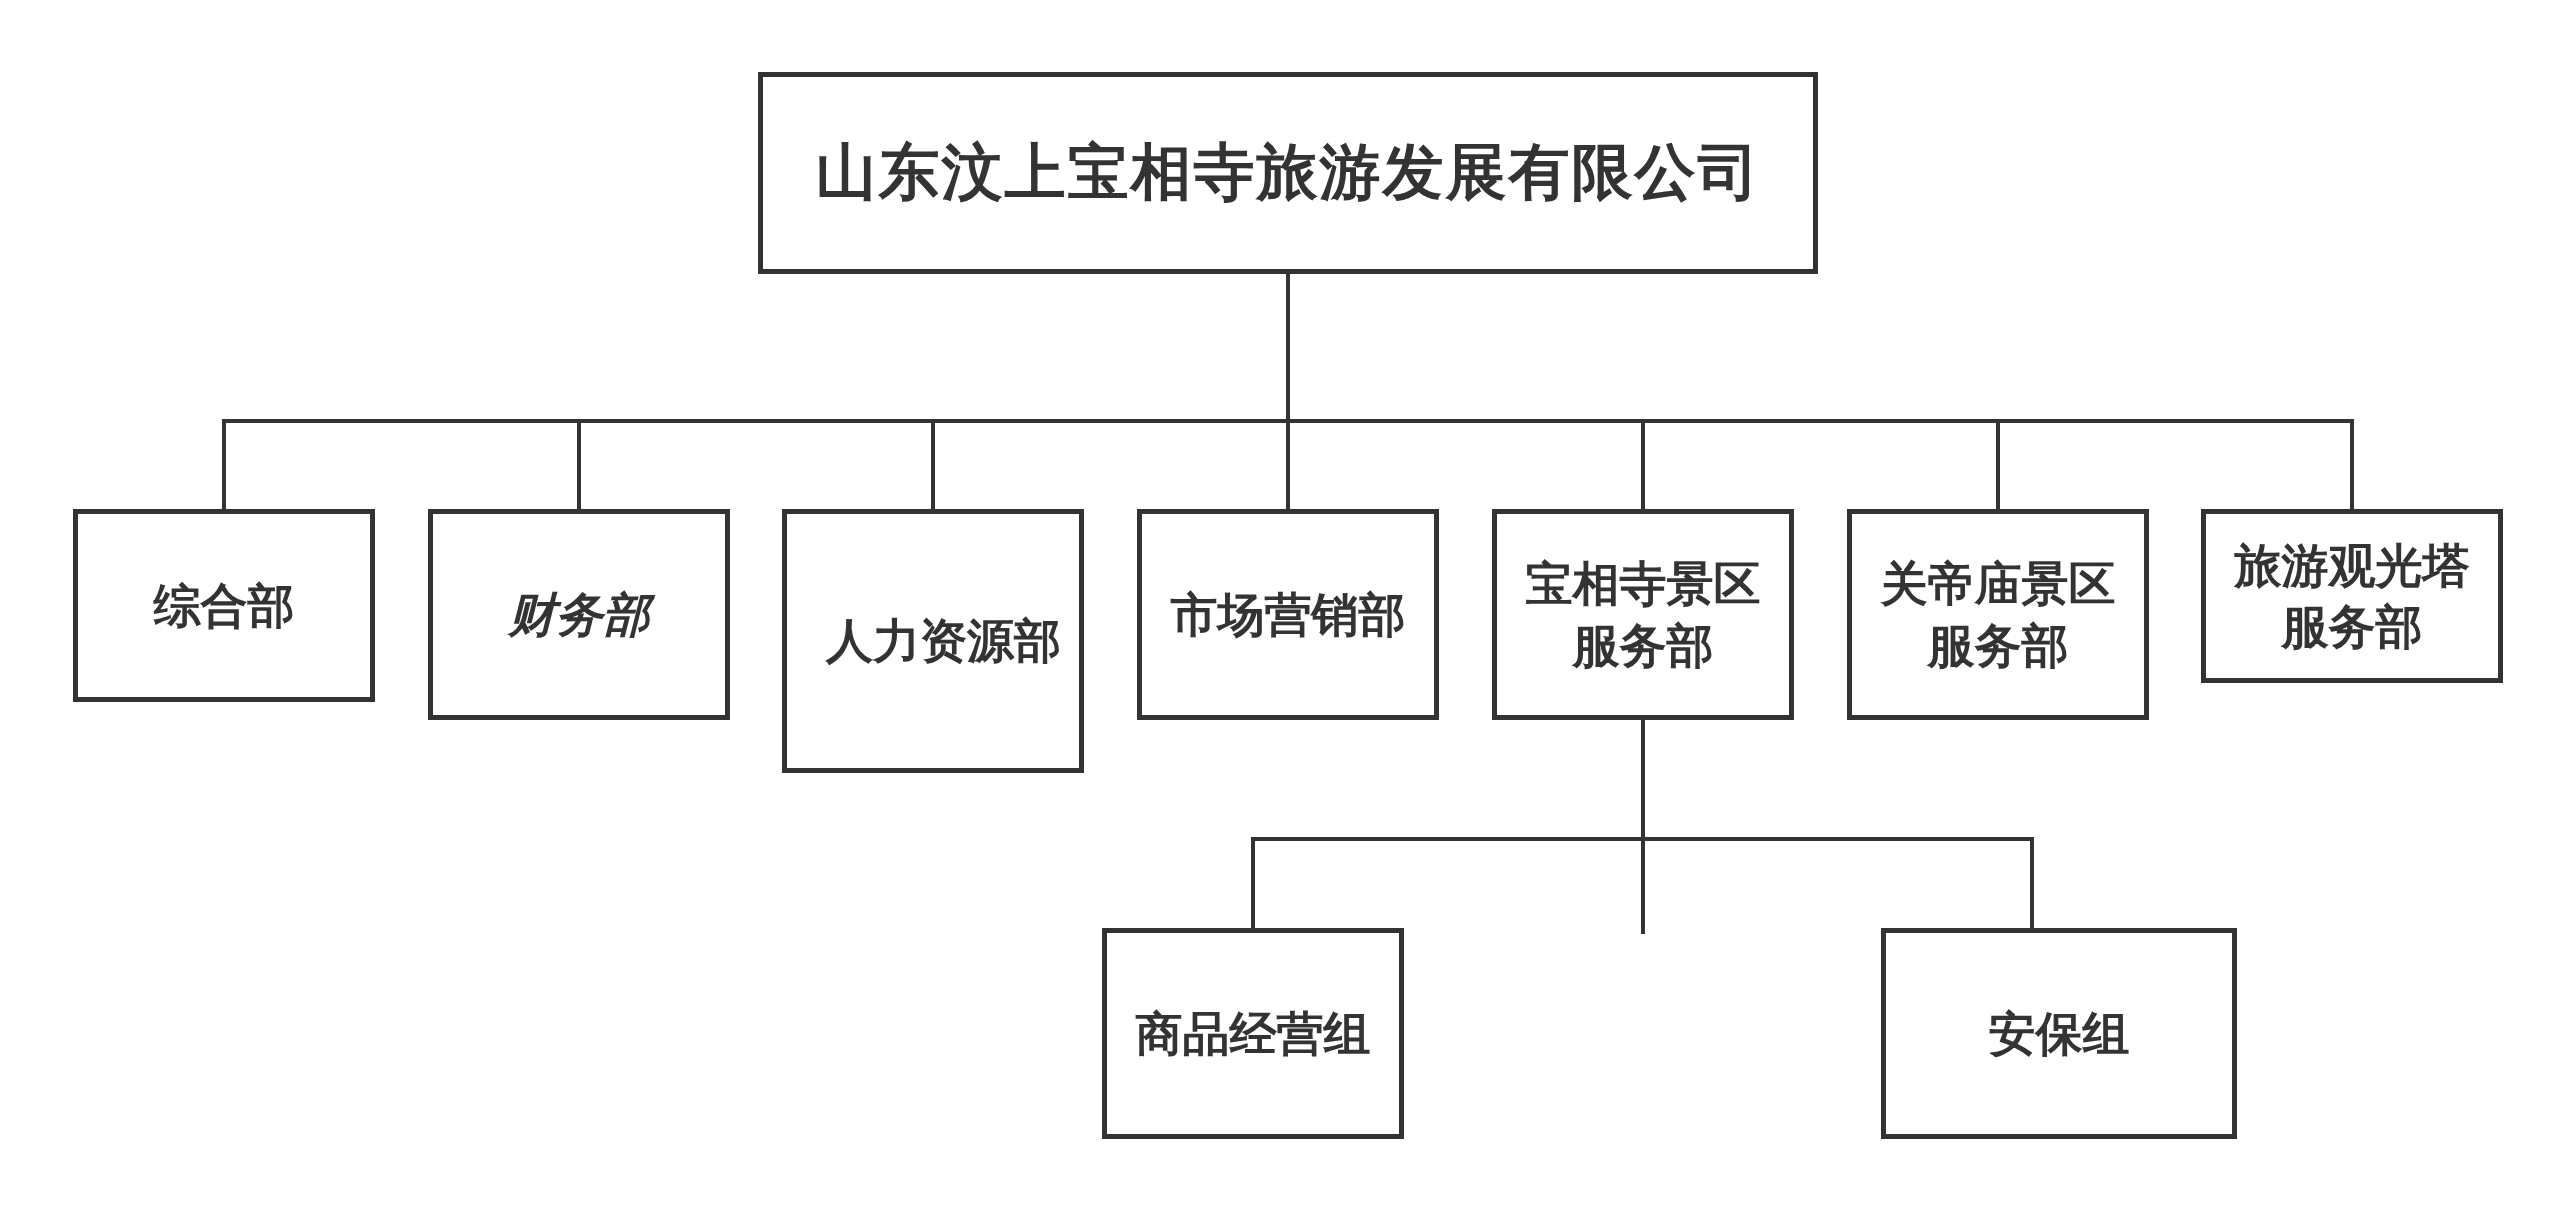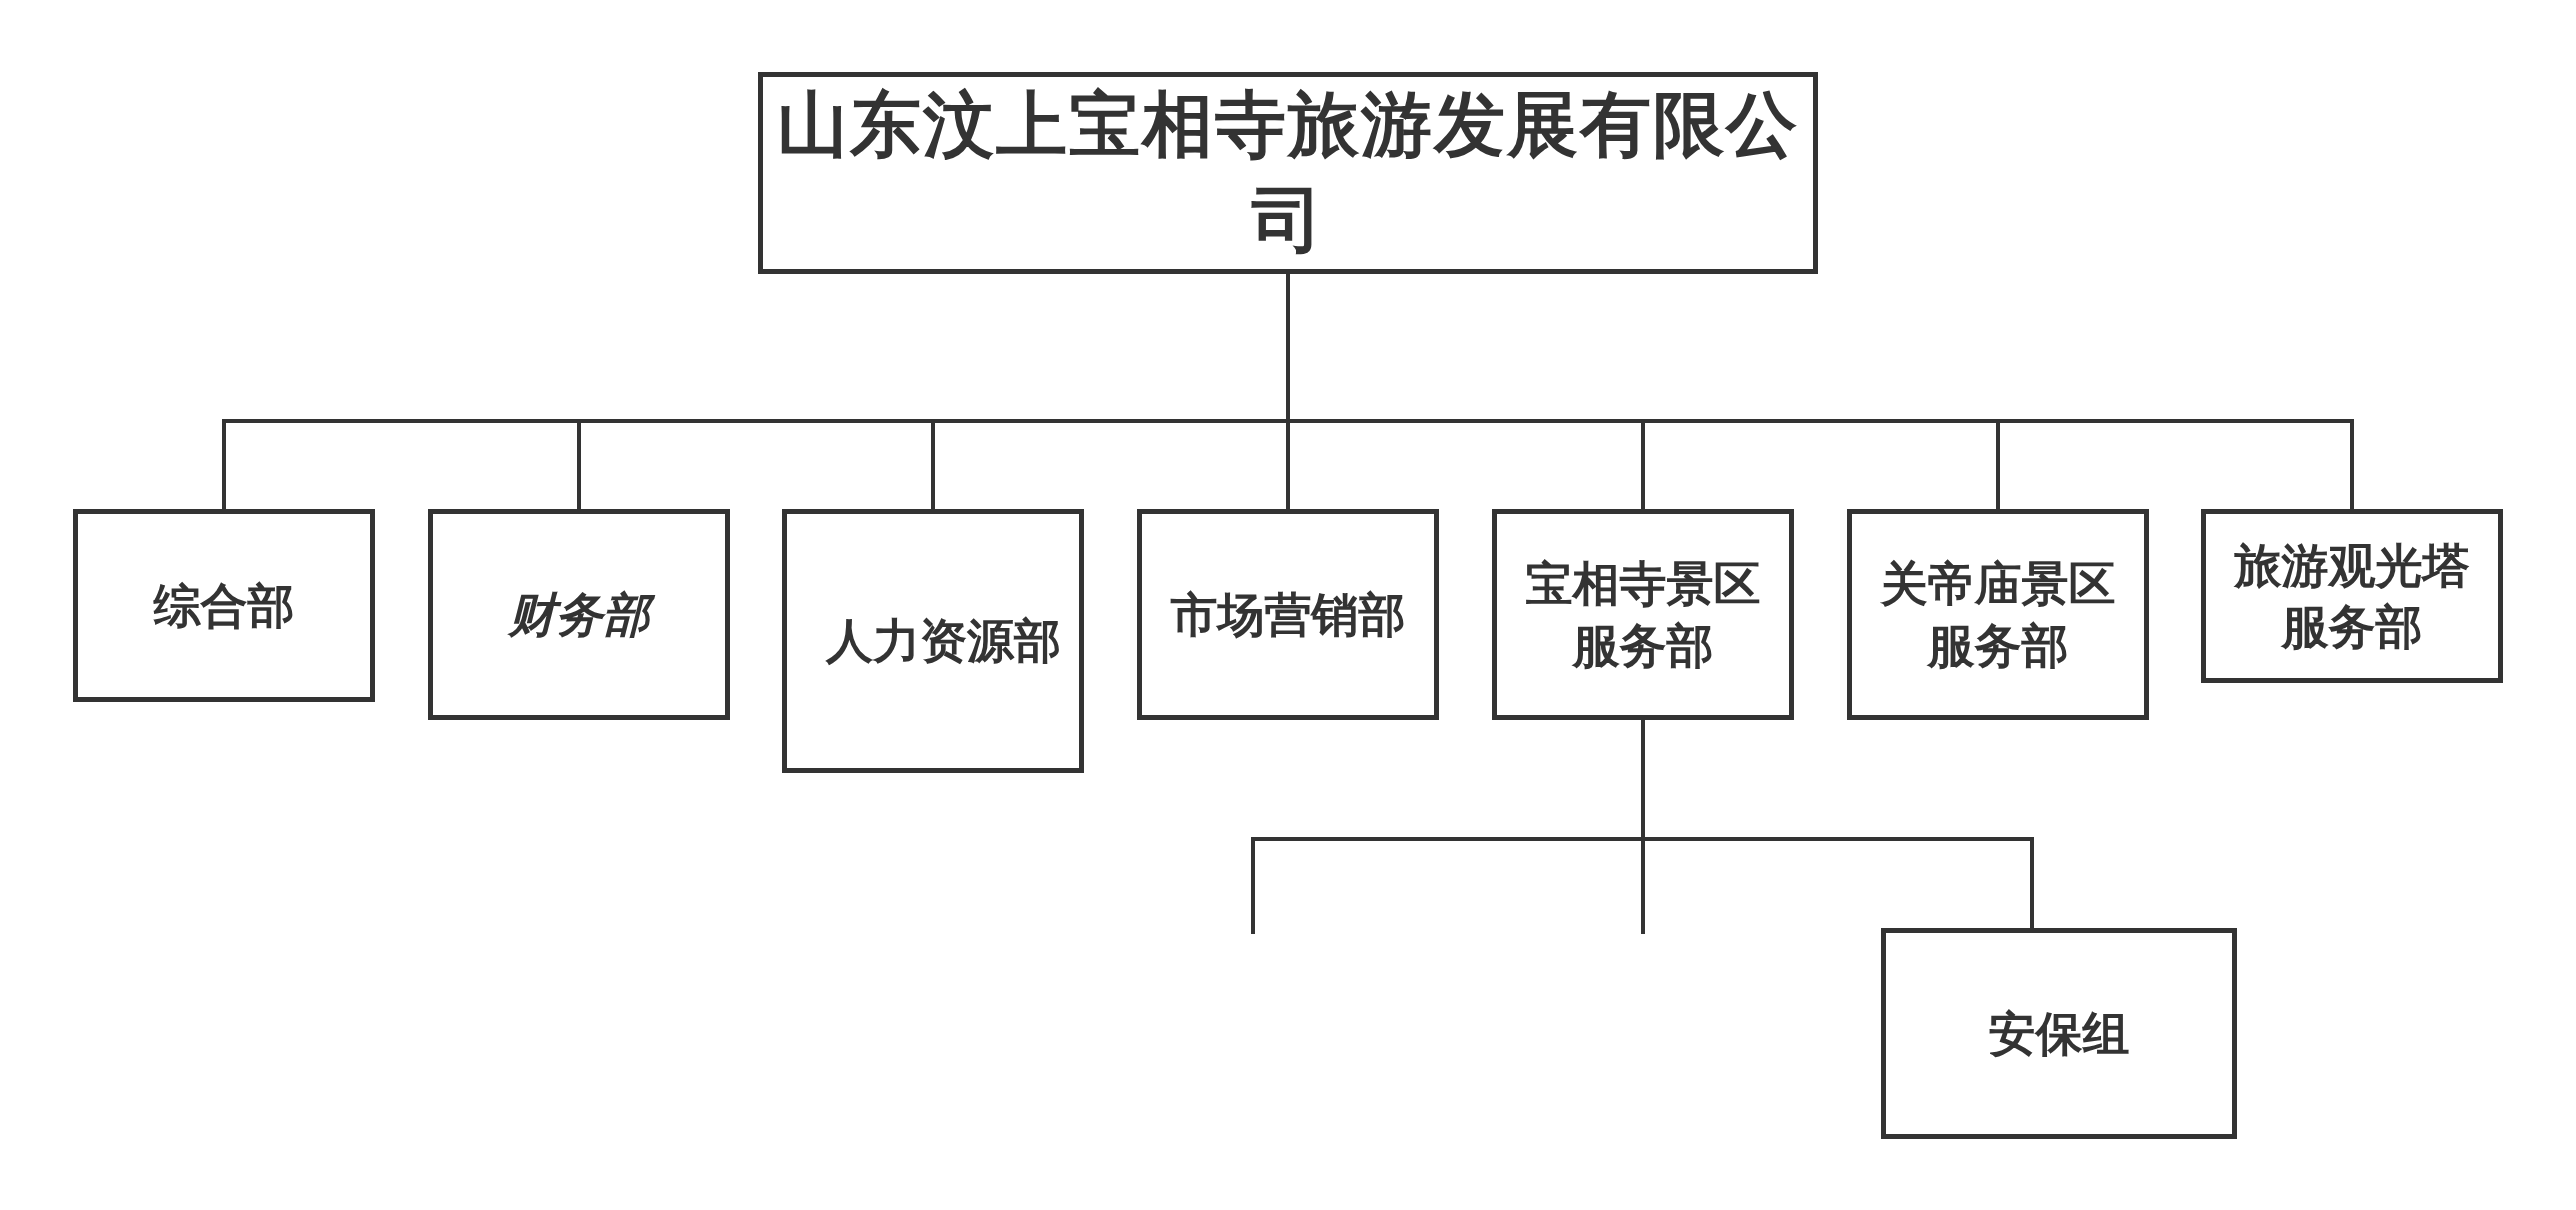--- a/index.html
+++ b/index.html
@@ -20,21 +20,21 @@
     border: 5px solid var(--border, #333333);
     background: #ffffff;
     display: flex;
     align-items: center;
     justify-content: center;
     text-align: center;
     color: var(--text, #333333);
     font-weight: 700;
   }
   .node .label { white-space: pre-line; }
-  .node.level1 { font-size: 71px; letter-spacing: 2px; }
+  .node.level1 { font-size: 61px; letter-spacing: 2px; }
   .node.level2, .node.level3 { font-size: 47px; line-height: 1.3; }
   .hline, .vline { position: absolute; background: var(--line, #333333); }
   .hline { height: 4px; }
   .vline { width: 4px; }
 </style>
 </head>
 <body>
 
 <div class="canvas">
 
@@ -76,18 +76,21 @@
   </div>
   <div class="node level2" style="left:1847px; top:509px; width:302px; height:211px;">
     <span class="label">关帝庙景区
 服务部</span>
   </div>
   <div class="node level2" style="left:2201px; top:509px; width:302px; height:174px;">
     <span class="label">旅游观光塔
 服务部</span>
   </div>
 
+  <div class="node level3" style="left:1102px; top:928px; width:302px; height:211px;">
+    <span class="label">商品经营组</span>
+  </div>
   <div class="node level3" style="left:1881px; top:928px; width:356px; height:211px;">
     <span class="label">安保组</span>
   </div>
 
 </div>
 
 
 </body></html>

